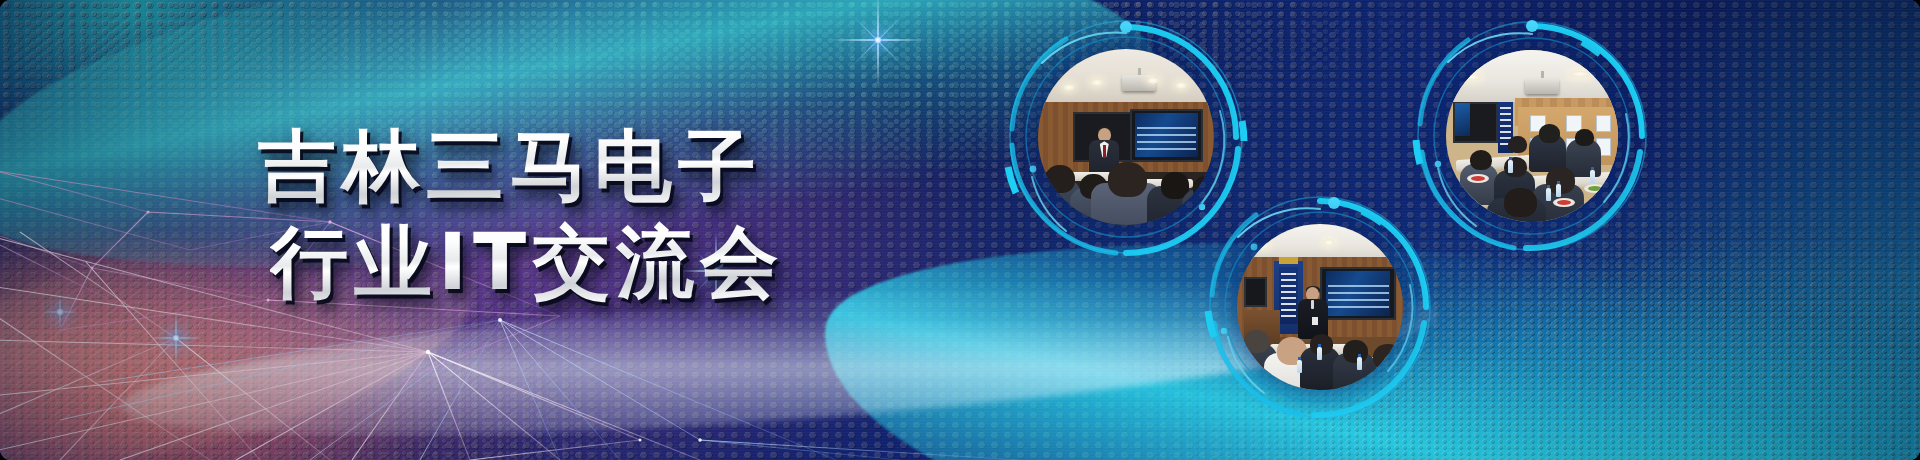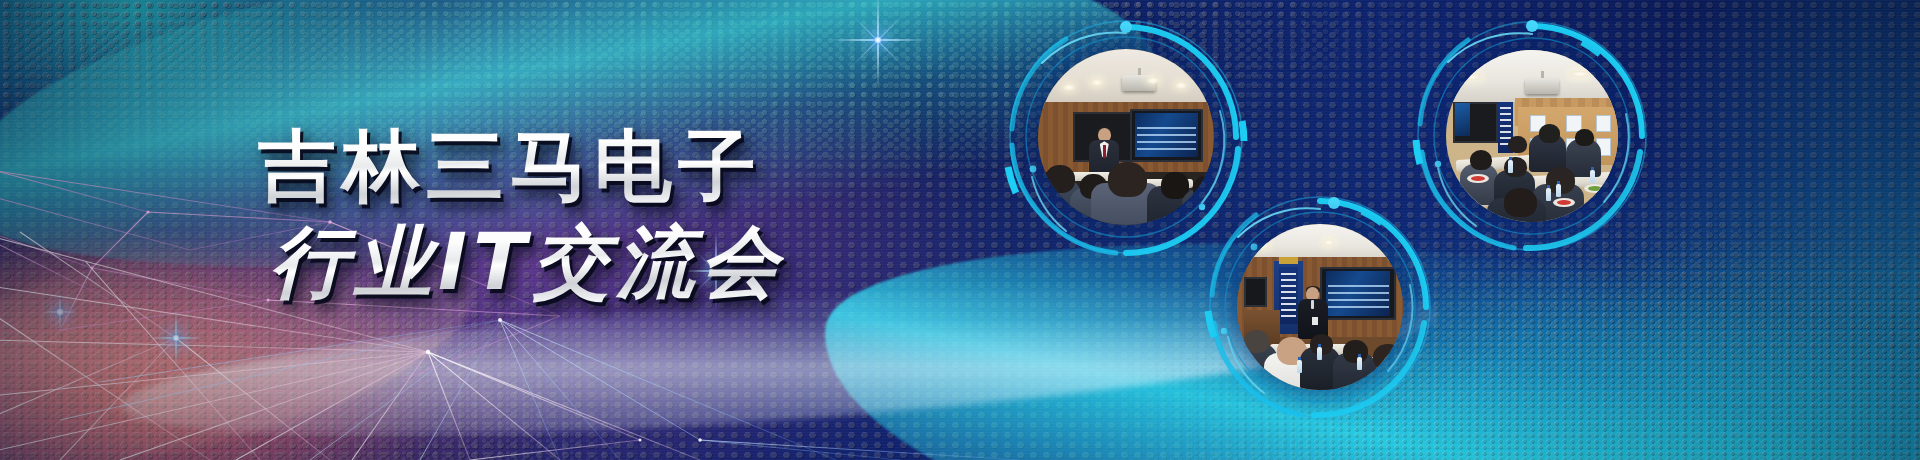--- a/index.html
+++ b/index.html
@@ -12,20 +12,21 @@
     font-family: "DejaVu Sans", "Liberation Sans", sans-serif;
   }
 
   
   #banner {
     position: relative;
     width: 1920px;
     height: 460px;
     overflow: hidden;
     background: #6d28d9;
+    border-radius: 11px;
   }
   .layer {
     position: absolute;
     inset: 0;
     pointer-events: none;
   }
 
   
   .bg-base {
     background:
@@ -187,21 +188,21 @@
         #cfd2d6 70%,
         #f2f3f5 86%,
         #ffffff 100%);
     -webkit-background-clip: text;
             background-clip: text;
     -webkit-text-fill-color: transparent;
     filter:
       drop-shadow(3px 4px 0px rgba(8,10,28,0.92))
       drop-shadow(5px 7px 7px rgba(4,6,20,0.65));
   }
-  .hl-line-2 { margin-left: 12px; font-style: italic; }
+  .hl-line-2 { margin-left: 12px; }
 
   
   .bubble {
     position: absolute;
     z-index: 30;
   }
   .bubble .photo {
     position: absolute;
     border-radius: 50%;
     overflow: hidden;

